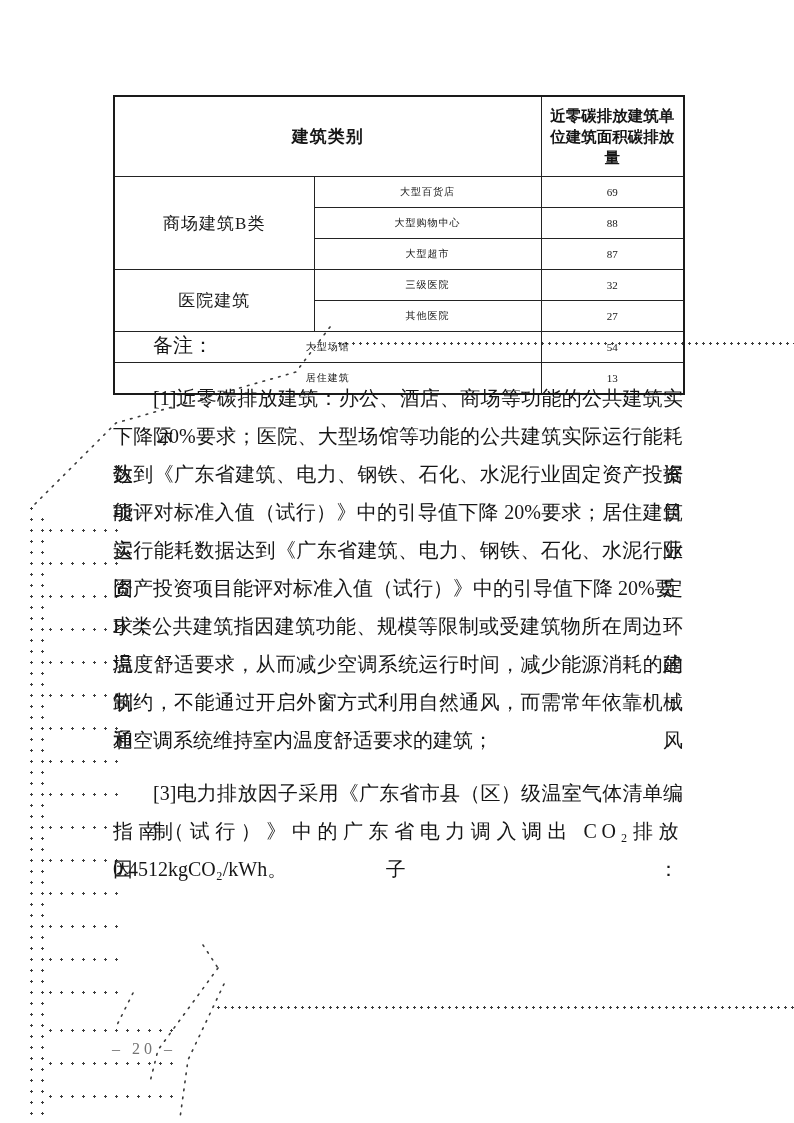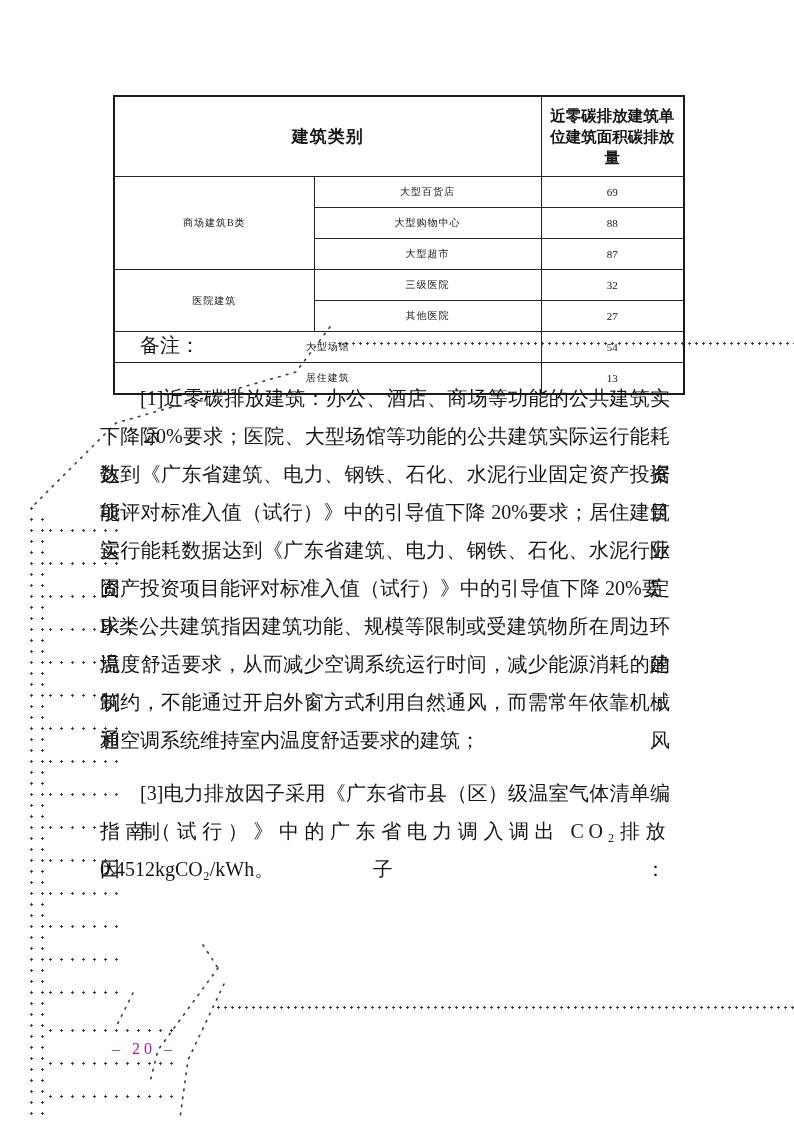--- a/index.html
+++ b/index.html
@@ -25,37 +25,37 @@
     border-collapse:collapse;table-layout:fixed;
   }
   .data-table td,.data-table th{
     border:1.5px solid #232323;text-align:center;vertical-align:middle;
     padding:8px 2px;overflow:hidden;
   }
   .data-table{border:2px solid #1a1a1a;}
   .th-cat{height:63px;font-size:17px;font-weight:bold;letter-spacing:1px;font-family:Liberation Serif, serif;}
   .th-metric{font-size:15.5px;font-weight:bold;line-height:21px;padding:0 10px;}
   .row{height:22px;}
-  .cell-group{font-size:10px;letter-spacing:1px;}
+  .cell-group{font-size:17px;letter-spacing:1px;}
   .cell-sub{font-size:10px;letter-spacing:1px;margin-left:20px;}
   .cell-val{font-size:11px;}
   
-  .notes{position:absolute;left:100px;top:326px;width:570px;z-index:2;}
+  .notes{position:absolute;left:113px;top:326px;width:570px;z-index:2;}
   .tline{
     height:38px;line-height:38px;font-size:20px;color:#161616;
     text-align:left;box-sizing:border-box;width:100%;
   }
   .tline.just{text-align:justify;text-align-last:justify;}
   .tline.ind{padding-left:40px;}
   .tline.ind.just{margin-top:15px;}
   .tline.wide{letter-spacing:4.5px;}
   
   .page-num{
     position:absolute;left:112px;top:1040px;z-index:2;
-    font-size:16px;letter-spacing:4px;color:#a21caf;
+    font-size:16px;letter-spacing:4px;color:#737373;
   }
 </style>
 </head>
 <body>
 
 <div class="page">
 
   <svg class="svg-artifacts" width="794" height="1123" viewBox="0 0 794 1123" fill="none">
     <polyline points="330,327 296,372 116,423 33,506" stroke="#3a3a3a" stroke-width="1.6" stroke-dasharray="1.6 6.5" stroke-linecap="round"></polyline>
     <polyline points="218,968 158,1050 150,1082" stroke="#3a3a3a" stroke-width="1.6" stroke-dasharray="1.6 6.5" stroke-linecap="round"></polyline>

